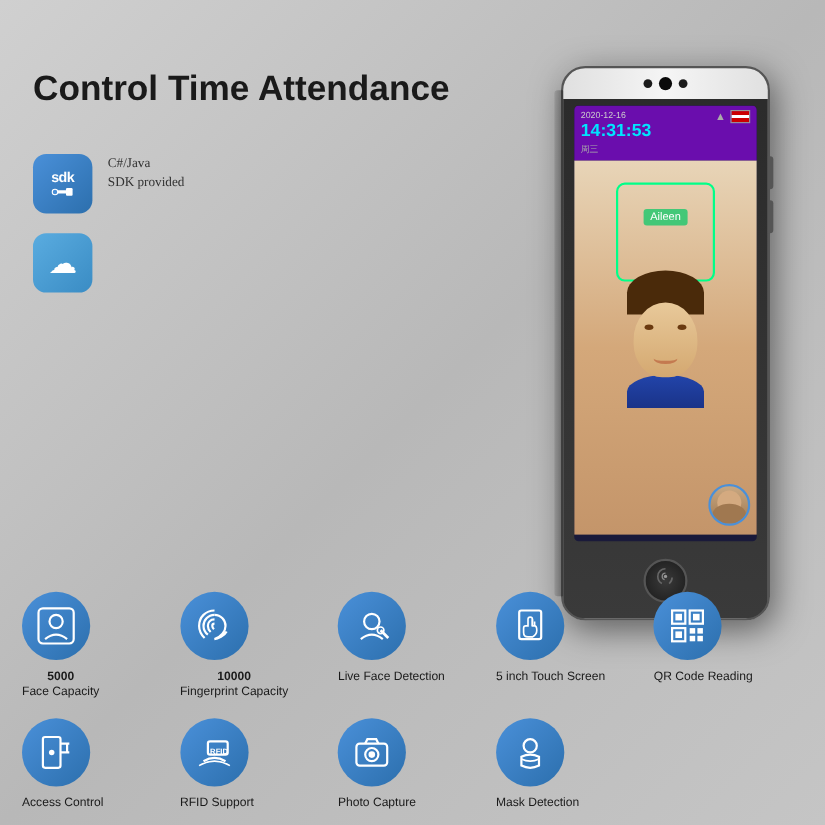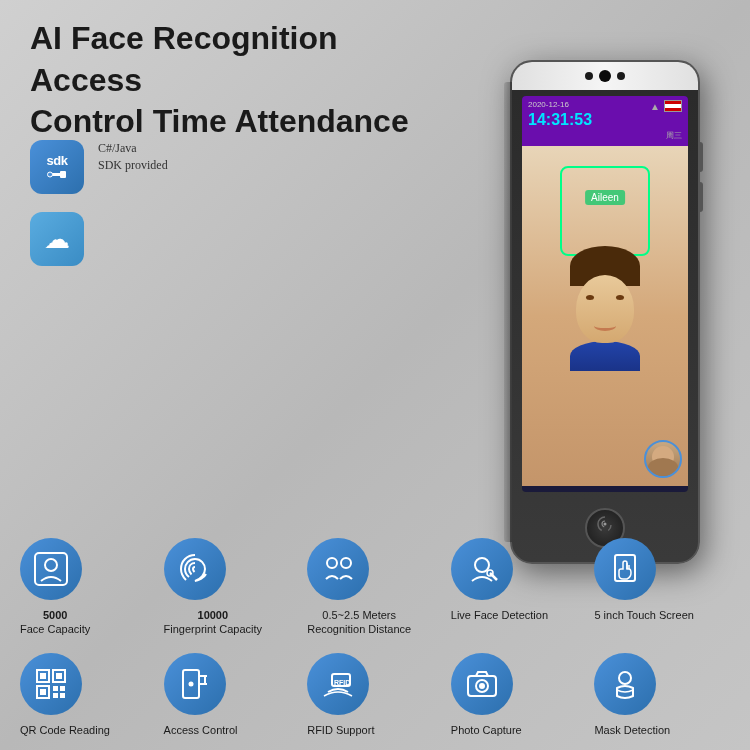--- a/index.html
+++ b/index.html
@@ -310,21 +310,21 @@
   </style>
 </head>
 <body>
 
 <div class="bg"></div>
 
 <div class="content">
 
   <div class="title-area">
     <div class="title-text">
-      <span>AI Face Recognition Access</span><br>
+      <br>
       <span>Control Time Attendance</span>
     </div>
   </div>
 
   <div class="badges-area">
 
     <div class="badge-item">
       <div class="badge-icon sdk">
         <div style="display:flex;flex-direction:column;align-items:center">
           <span class="sdk-label">sdk</span>
@@ -355,21 +355,21 @@
         <div class="camera-dot"></div>
         <div class="camera-dot big"></div>
         <div class="camera-dot"></div>
       </div>
 
       <div class="device-screen">
 
         <div class="screen-time-bar">
           <div style="font-size:8px;color:#ccc;">2020-12-16</div>
           <div class="time-big">14:31:53</div>
-          <div style="font-size:8px;color:#aaa;text-align:right;">周三</div>
+          <div style="font-size:8px;color:#aaa;">周三</div>
           <div class="wifi-icon">▲</div>
           <div class="screen-flag"></div>
         </div>
 
         <div class="screen-face-area">
           <div class="face-outline">
             <div class="face-name">Aileen</div>
           </div>
 
           <div style="position:relative;display:flex;align-items:center;justify-content:center;width:90px;height:110px;">
@@ -429,33 +429,20 @@
           <path d="M18 12 C14 12 12 15 12 18 C12 20 13 22 14.5 23.5" fill="none" stroke="white" stroke-width="2"></path>
           <path d="M18 16 C16.5 16 16 17 16 18 C16 19 16.5 20 17.5 21" fill="none" stroke="white" stroke-width="2"></path>
           <path d="M18 8 C24 8 28 13 28 18 C28 23 24 28 18 30 C21 30 27 27 29 23" fill="none" stroke="white" stroke-width="2"></path>
         </svg>
       </div>
       <div class="feature-label">
         <strong>10000</strong><br>Fingerprint Capacity
       </div>
     </div>
 
-    <div class="feature-item">
-      <div class="feature-icon-circle">
-        <svg width="36" height="36" viewBox="0 0 36 36">
-          <circle cx="12" cy="12" r="5" fill="none" stroke="white" stroke-width="2"></circle>
-          <path d="M6 28 Q12 22 18 28" fill="none" stroke="white" stroke-width="2"></path>
-          <circle cx="26" cy="12" r="5" fill="none" stroke="white" stroke-width="2"></circle>
-          <path d="M20 28 Q26 22 32 28" fill="none" stroke="white" stroke-width="2"></path>
-        </svg>
-      </div>
-      <div class="feature-label">
-        0.5~2.5 Meters<br>Recognition Distance
-      </div>
-    </div>
 
     <div class="feature-item">
       <div class="feature-icon-circle">
         <svg width="36" height="36" viewBox="0 0 36 36">
           <circle cx="18" cy="14" r="7" fill="none" stroke="white" stroke-width="2"></circle>
           <path d="M8 30 Q18 22 28 30" fill="none" stroke="white" stroke-width="2"></path>
           <line x1="26" y1="22" x2="33" y2="29" stroke="white" stroke-width="2.5"></line>
           <circle cx="26" cy="22" r="3" fill="none" stroke="white" stroke-width="1.5"></circle>
         </svg>
       </div>

